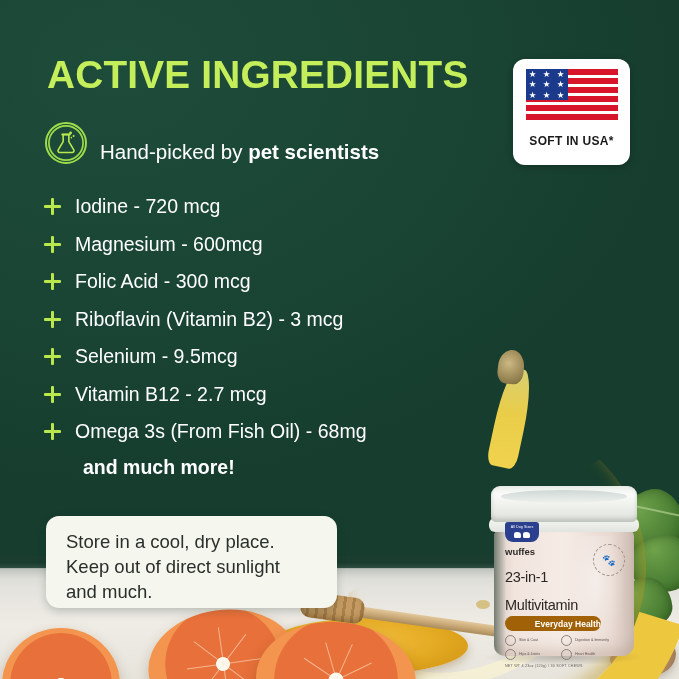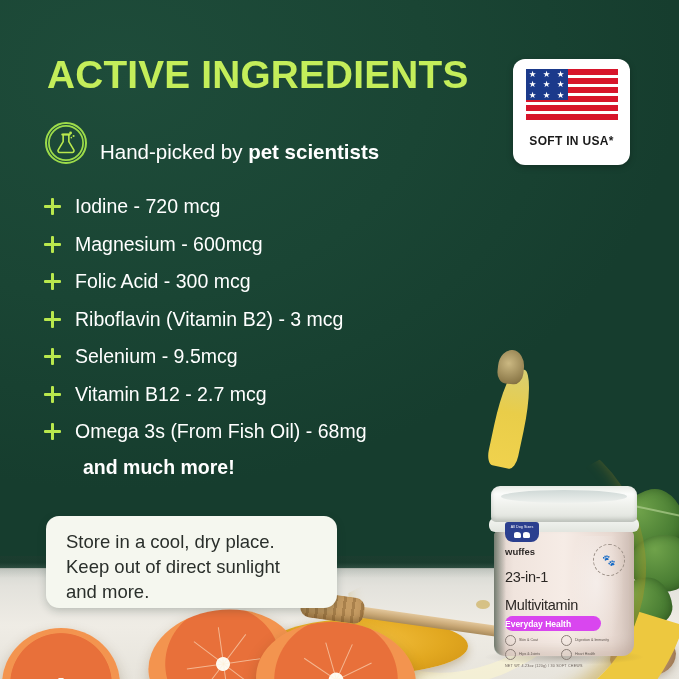--- a/index.html
+++ b/index.html
@@ -252,22 +252,22 @@
   .jar .dogbadge .pups{display:flex;gap:2px;margin-top:1.5px;}
   .jar .dogbadge .pups i{
     display:block;width:7px;height:6px;background:#fff;
     border-radius:40% 55% 20% 20%;
   }
   .jar .brand{font-size:9.5px;font-weight:bold;color:#2e2a28;margin-top:4px;}
   .jar .prodname{
     font-size:14.5px;line-height:15px;color:#2b2724;margin-top:13px;letter-spacing:-.3px;
   }
   .jar .pill{
-    margin-top:3px;width:96px;height:15px;border-radius:8px;background:#d946ef;
-    display:flex;align-items:center;justify-content:flex-start;
+    margin-top:3px;width:96px;height:15px;border-radius:8px;background:#a16207;
+    display:flex;align-items:center;justify-content:flex-end;
   }
   .jar .pill span{font-size:8.5px;color:#fff;font-weight:bold;}
   .jar .benefits{
     margin-top:4px;display:grid;grid-template-columns:52px 52px;gap:3px 4px;
   }
   .jar .benefit{display:flex;align-items:center;gap:3px;}
   .jar .benefit .ci{
     width:9px;height:9px;border-radius:50%;border:.8px solid #8b7f78;flex:0 0 auto;
   }
   .jar .benefit em{font-style:normal;font-size:3.6px;color:#5d544e;line-height:1.15;}
@@ -456,16 +456,16 @@
       <span class="plus"></span>
       <span class="ing-text">Omega 3s (From Fish Oil) - 68mg</span>
     </div>
   </div>
 
   <div class="much-more">and much more!</div>
 
   <div class="callout">
     <p>Store in a cool, dry place.</p>
     <p>Keep out of direct sunlight</p>
-    <p>and more.</p>
+    <p>and much.</p>
   </div>
 
 </div>
 
 </body></html>

